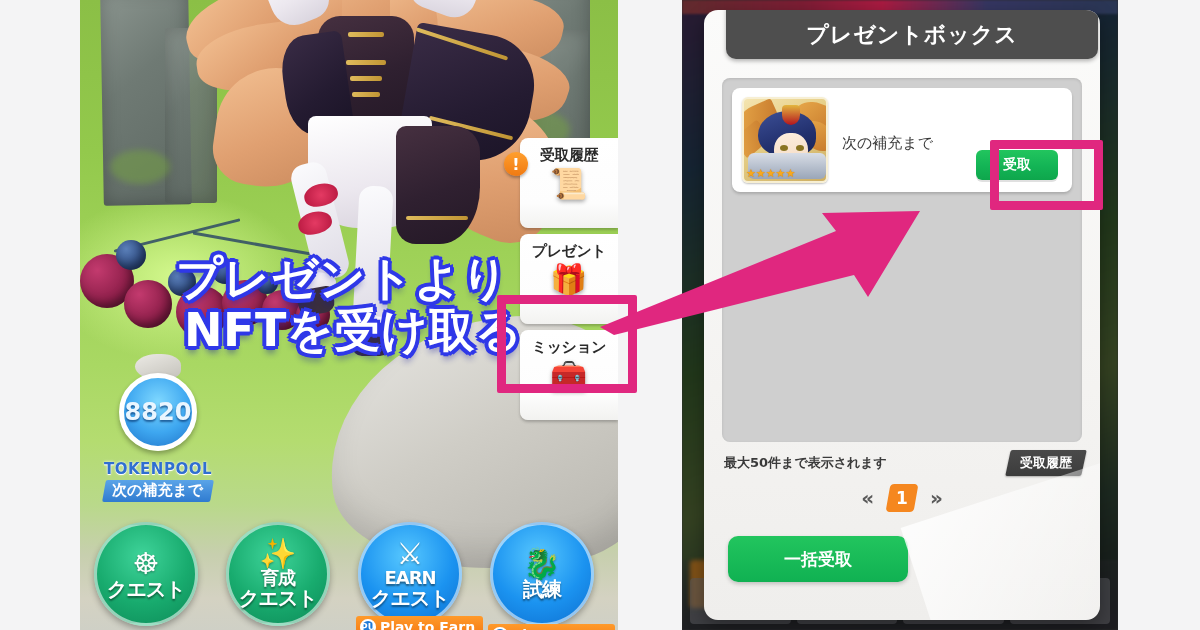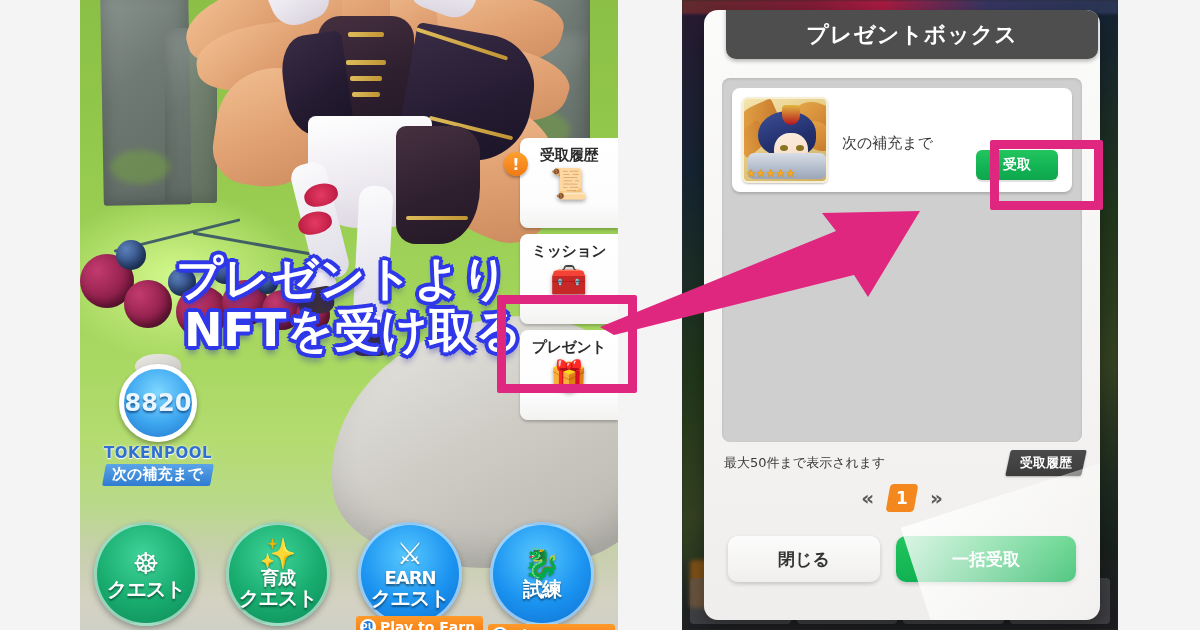--- a/index.html
+++ b/index.html
@@ -149,21 +149,21 @@
     width: 24px; height: 24px; border-radius: 50%;
     background: linear-gradient(180deg,#ff9f2e,#f07a12);
     color:#fff; font-size:16px; font-weight:800;
     display:flex; align-items:center; justify-content:center;
     box-shadow: 0 2px 3px rgba(0,0,0,.3);
   }
 
   
   .tokenpool { position:absolute; left: 12px; top: 364px; width: 132px; }
   .tp-circle {
-    width: 78px; height: 78px; margin: 0 auto;
+    width: 78px; height: 78px; margin: 9px auto;
     border-radius: 50%;
     background: radial-gradient(circle at 50% 35%, #7fd8ff 0%, #3ea7f0 55%, #1f73c9 100%);
     border: 5px solid #ffffff;
     box-shadow: 0 3px 5px rgba(0,0,0,.3);
     display:flex; align-items:center; justify-content:center;
     color:#eaf6ff; font-size: 24px; font-weight: 800;
     text-shadow: 0 2px 2px rgba(10,60,120,.7);
   }
   .tp-title {
     text-align:center; margin-top: 2px;
@@ -337,21 +337,21 @@
     background: linear-gradient(180deg,#22c55e 0%, #13b455 55%, #0ea64c 100%);
     color:#fff; font-size: 14px; font-weight: 700;
     display:flex; align-items:center; justify-content:center;
     border:none; box-shadow: 0 2px 0 rgba(0,0,0,.12);
     cursor: pointer;
   }
   .note-row {
     position:absolute; left: 20px; top: 440px; width: 360px;
     display:flex; align-items:center; justify-content:space-between;
   }
-  .note-text { font-size: 13px; color:#3a3a3a; font-weight:400; }
+  .note-text { font-size: 13px; color:#3a3a3a; font-weight:700; }
   .hist-badge {
     background: linear-gradient(180deg,#4a4a4a,#3c3c3c);
     color:#fff; font-size: 13px; font-weight:700;
     padding: 4px 12px; transform: skewX(-12deg);
     border-radius: 2px; box-shadow: 0 1px 2px rgba(0,0,0,.3);
   }
   .hist-badge span { display:inline-block; transform: skewX(12deg); }
   .pager {
     position:absolute; left: 0; top: 474px; width: 396px;
     display:flex; align-items:center; justify-content:center; gap: 14px;
@@ -470,26 +470,26 @@
       <span class="line line2">NFTを受け取る</span>
     </div>
 
     <div class="side-menu">
       <div class="side-item">
         <span class="badge-dot">!</span>
         <span class="side-label">受取履歴</span>
         <span class="side-icon">📜</span>
       </div>
       <div class="side-item">
+        <span class="side-label">プレゼント</span>
+        <span class="side-icon">🎁</span>
+      </div>
+      <div class="side-item">
         <span class="side-label">ミッション</span>
         <span class="side-icon">🧰</span>
-      </div>
-      <div class="side-item">
-        <span class="side-label">プレゼント</span>
-        <span class="side-icon">🎁</span>
       </div>
     </div>
 
     <div class="tokenpool">
       <div class="tp-circle">8820</div>
       <div class="tp-title">TOKENPOOL</div>
       <div class="tp-bar">
         <span>次の補充まで</span>
       </div>
     </div>
@@ -568,21 +568,20 @@
 
       <div class="pager">
         <span class="pg-arrow">«</span>
         <span class="pg-num">
           <span>1</span>
         </span>
         <span class="pg-arrow">»</span>
       </div>
 
       <div class="modal-footer">
-        <button class="btn-close">閉じる</button>
         <button class="btn-claim-all">一括受取</button>
       </div>
     </div>
   </div>
 
   <div class="hl-box hl-present"></div>
   <div class="hl-box hl-receive"></div>
 
   <svg class="arrow-svg" viewBox="0 0 320 130">
     <defs></defs>

